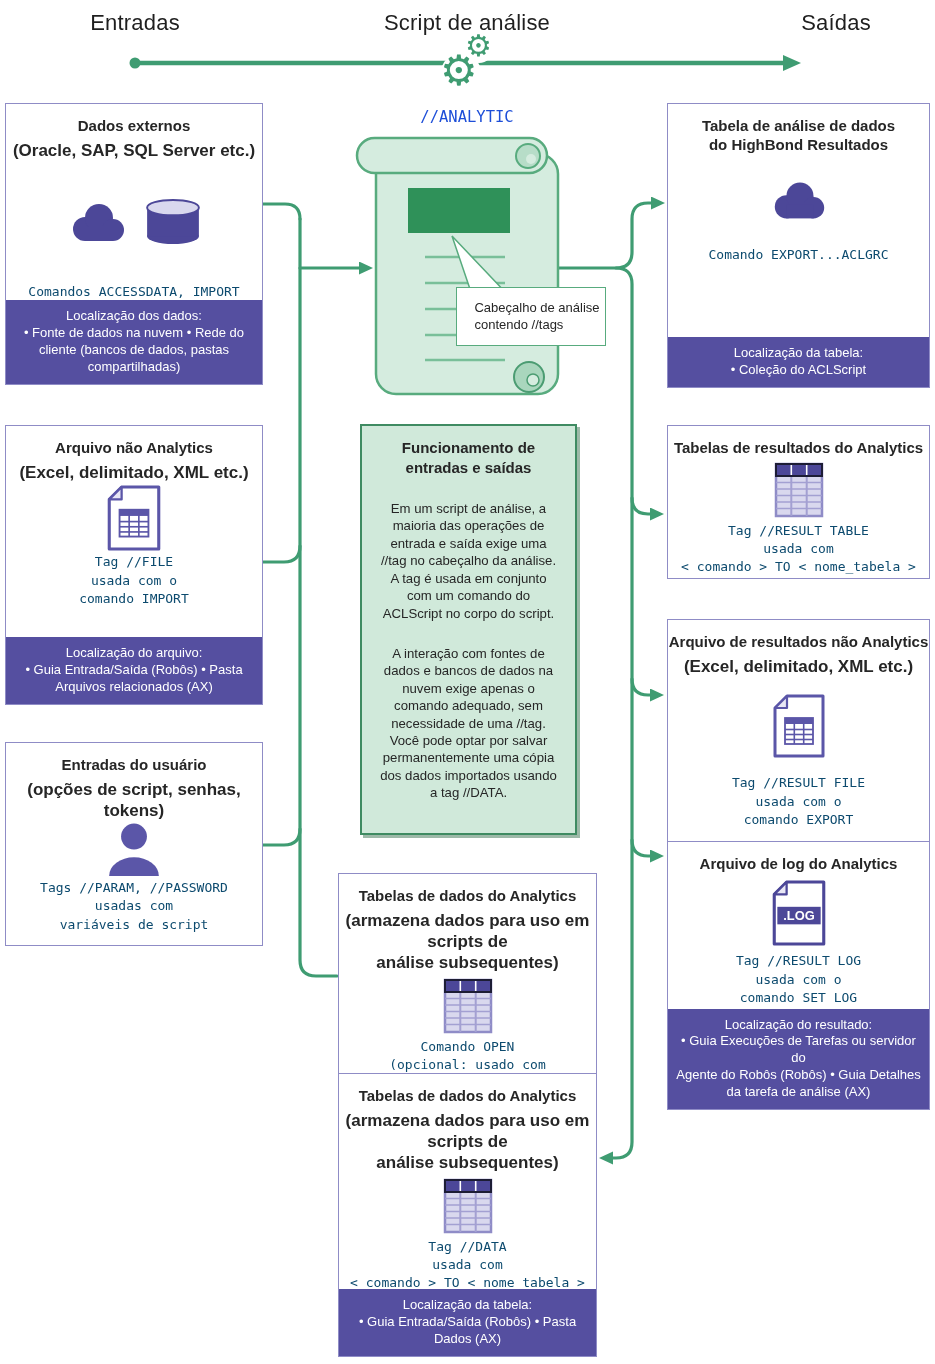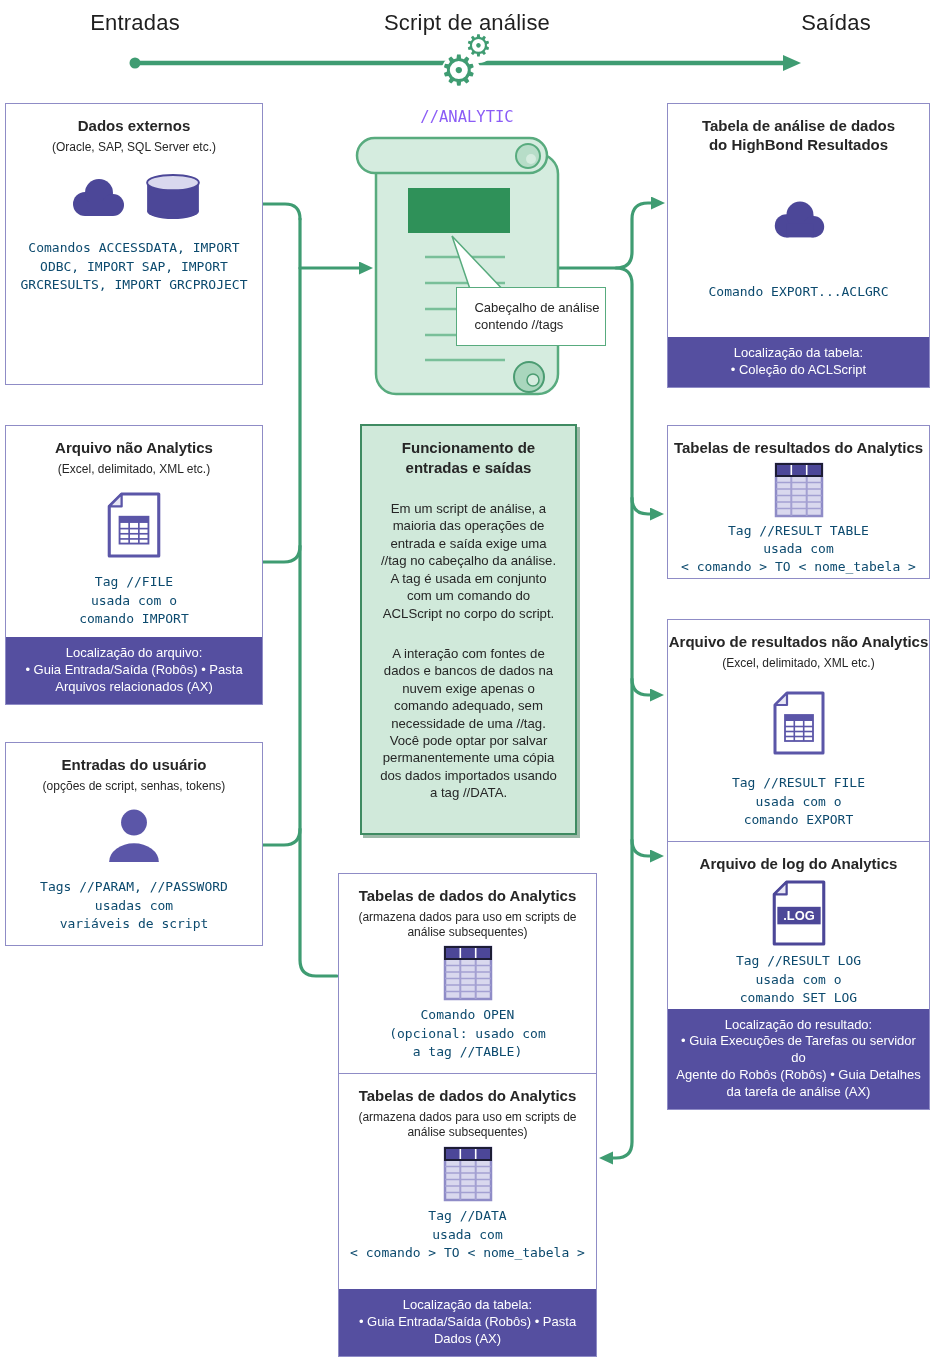--- a/index.html
+++ b/index.html
@@ -4,29 +4,29 @@
 <style>
   html,body{margin:0;padding:0;background:#fff;}
   .canvas{position:relative;width:935px;height:1364px;background:#fff;
           font-family:"Liberation Sans",sans-serif;color:#262626;overflow:hidden;}
   .overlay{position:absolute;left:0;top:0;width:935px;height:1364px;pointer-events:none;z-index:1;}
   .hdr{position:absolute;top:10px;font-size:22px;color:#1f1f1f;text-align:center;letter-spacing:.2px;z-index:2;}
   .gear{position:absolute;color:#3f9c72;z-index:3;line-height:1;font-family:"DejaVu Sans",sans-serif;}
   .box{position:absolute;background:#fff;border:1.6px solid #8f8cc6;box-sizing:border-box;
        display:flex;flex-direction:column;align-items:center;text-align:center;z-index:2;}
   .box-title{font-size:15px;font-weight:700;margin-top:13px;white-space:pre-line;line-height:1.25;}
-  .box-subtitle{font-size:12px;margin-top:4px;white-space:pre-line;line-height:1.25;}
+  .box-subtitle{font-size:17px;margin-top:4px;white-space:pre-line;line-height:1.25;font-weight:bold;}
   .icon-row{flex:1;display:flex;align-items:center;justify-content:center;gap:14px;width:100%;}
   .code{font-family:"DejaVu Sans Mono","Liberation Mono",monospace;font-size:13px;color:#0c4a6e;
         white-space:pre-line;line-height:1.4;margin-bottom:12px;}
   .box-footer{position:absolute;left:0;right:0;bottom:0;background:#554fa0;color:#fff;
               font-size:13px;line-height:1.3;padding:8px 6px;box-sizing:border-box;}
   .footer-body{white-space:pre-line;}
   .analytic-label{position:absolute;left:377px;top:108px;width:180px;text-align:center;
-        font-family:"DejaVu Sans Mono","Liberation Mono",monospace;font-size:15.5px;color:#8b5cf6;z-index:2;}
+        font-family:"DejaVu Sans Mono","Liberation Mono",monospace;font-size:15.5px;color:#1d4ed8;z-index:2;}
   .callout{position:absolute;left:456px;top:287px;width:136px;height:57px;background:#fff;
         border:1.5px solid #58ab7e;display:flex;align-items:center;justify-content:center;
         font-size:13px;line-height:1.3;white-space:pre-line;z-index:4;padding-left:12px;}
   .infobox{position:absolute;left:360px;top:424px;width:217px;height:411px;background:#d0e9da;
         border:2px solid #3f8b62;box-shadow:3px 3px 0 #9db9a8;box-sizing:border-box;
         text-align:center;z-index:2;padding:12px 16px;}
   .infobox .t{font-size:15px;font-weight:700;white-space:pre-line;line-height:1.3;}
   .infobox .p{font-size:13.2px;margin-top:23px;line-height:1.32;}
 </style>
 </head>
@@ -131,37 +131,43 @@
   <div class="hdr" style="left:35px;width:200px;">Entradas</div>
   <div class="hdr" style="left:337px;width:260px;">Script de análise</div>
   <div class="hdr" style="left:736px;width:200px;">Saídas</div>
   <div class="gear" style="left:440px;top:50px;font-size:42px;">⚙</div>
   <div class="gear" style="left:465px;top:31px;font-size:30px;">⚙</div>
 
   <div class="analytic-label">//ANALYTIC</div>
   <div class="callout">Cabeçalho de análise
 contendo //tags</div>
 
-  <div class="box" style="left:5px;top:103px;width:258px;height:282px;padding-bottom:78px;">
+  <div class="box" style="left:5px;top:103px;width:258px;height:282px;padding-bottom:34px;">
     <div class="box-title">Dados externos</div>
     <div class="box-subtitle">(Oracle, SAP, SQL Server etc.)</div>
     <div class="icon-row">
       <svg width="64" height="44">
           <use href="#sym-cloud"></use>
         </svg>
       <svg width="58" height="46">
           <use href="#sym-db"></use>
         </svg>
     </div>
     <div class="code">Comandos ACCESSDATA, IMPORT
 ODBC, IMPORT SAP, IMPORT
 GRCRESULTS, IMPORT GRCPROJECT</div>
-  </div>
-
-  <div class="box" style="left:5px;top:425px;width:258px;height:280px;padding-bottom:64px;">
+    <div class="box-footer">
+      <div>Localização dos dados:</div>
+      <div class="footer-body">• Fonte de dados na nuvem  • Rede do
+cliente (bancos de dados, pastas
+compartilhadas)</div>
+    </div>
+  </div>
+
+  <div class="box" style="left:5px;top:425px;width:258px;height:280px;padding-bottom:84px;">
     <div class="box-title">Arquivo não Analytics</div>
     <div class="box-subtitle">(Excel, delimitado, XML etc.)</div>
     <div class="icon-row">
       <svg width="56" height="66">
           <use href="#sym-file"></use>
         </svg>
     </div>
     <div class="code">Tag //FILE
 usada com o
 comando IMPORT</div>
@@ -218,21 +224,21 @@
     <div class="code">Tag //DATA
 usada com
 &lt; comando &gt; TO &lt; nome_tabela &gt;</div>
     <div class="box-footer">
       <div>Localização da tabela:</div>
       <div class="footer-body">• Guia Entrada/Saída (Robôs)  • Pasta
 Dados (AX)</div>
     </div>
   </div>
 
-  <div class="box" style="left:667px;top:103px;width:263px;height:285px;padding-bottom:74px;">
+  <div class="box" style="left:667px;top:103px;width:263px;height:285px;padding-bottom:111px;">
     <div class="box-title">Tabela de análise de dados
 do HighBond Resultados</div>
     <div class="icon-row">
       <svg width="62" height="44">
           <use href="#sym-cloud"></use>
         </svg>
     </div>
     <div class="code">Comando EXPORT...ACLGRC</div>
     <div class="box-footer">
       <div>Localização da tabela:</div>

